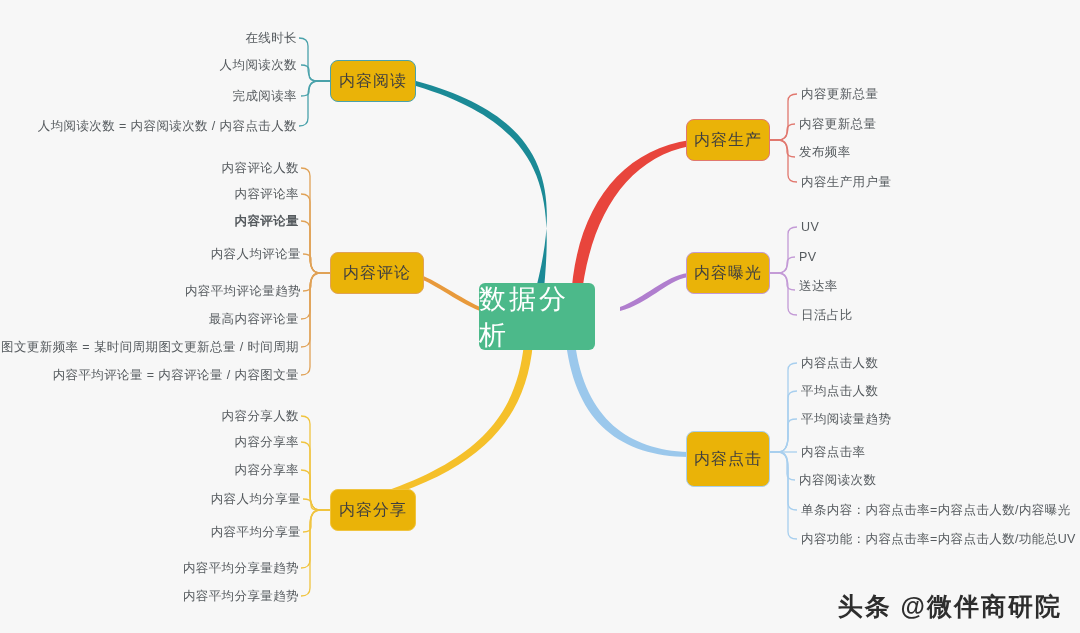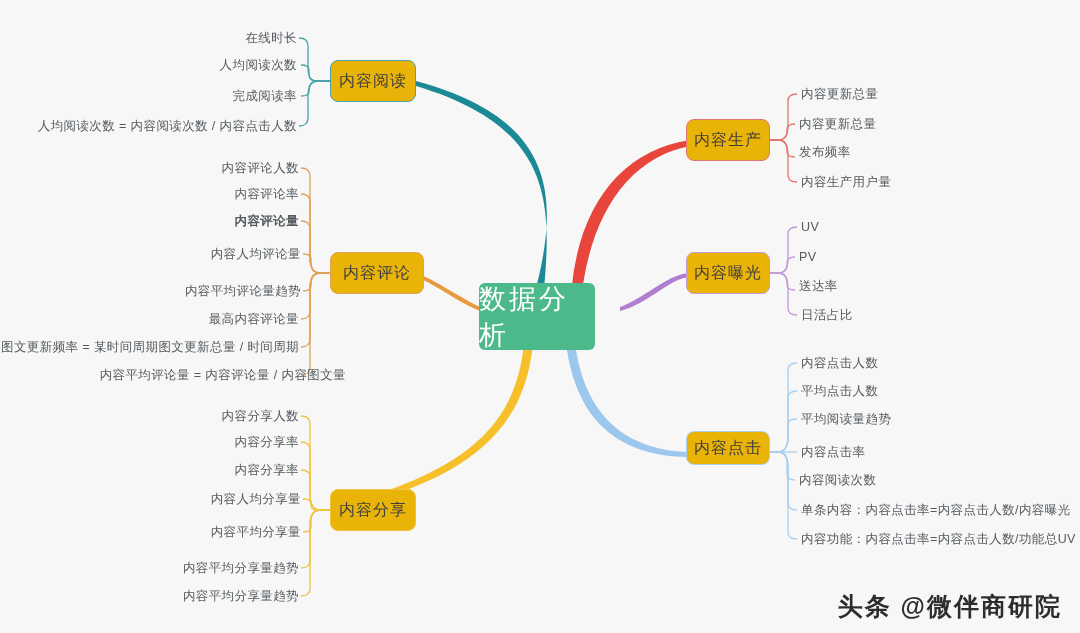--- a/index.html
+++ b/index.html
@@ -138,35 +138,35 @@
   <div class="node" style="left:330px;top:60px;width:86px;height:42px;border-color:#4aa2ab;">内容阅读</div>
 
   <div class="node" style="left:330px;top:252px;width:94px;height:42px;border-color:#e0a257;">内容评论</div>
 
   <div class="node" style="left:330px;top:489px;width:86px;height:42px;border-color:#f0c43f;">内容分享</div>
 
   <div class="node" style="left:686px;top:119px;width:84px;height:42px;border-color:#e1786f;">内容生产</div>
 
   <div class="node" style="left:686px;top:252px;width:84px;height:42px;border-color:#c39ad6;">内容曝光</div>
 
-  <div class="node" style="left:686px;top:431px;width:84px;height:34px;border-color:#a8cfee;">内容点击</div>
+  <div class="node" style="left:686px;top:431px;width:84px;height:56px;border-color:#a8cfee;">内容点击</div>
 
   <div class="leaf r" style="right:783px;top:38px;">在线时长</div>
   <div class="leaf r" style="right:783px;top:65px;">人均阅读次数</div>
   <div class="leaf r" style="right:783px;top:96px;">完成阅读率</div>
   <div class="leaf r" style="right:783px;top:126px;">人均阅读次数 = 内容阅读次数 / 内容点击人数</div>
 
   <div class="leaf r" style="right:781px;top:168px;">内容评论人数</div>
   <div class="leaf r" style="right:781px;top:194px;">内容评论率</div>
   <div class="leaf r" style="right:781px;top:221px;font-weight:bold;">内容评论量</div>
   <div class="leaf r" style="right:779px;top:254px;">内容人均评论量</div>
   <div class="leaf r" style="right:779px;top:291px;">内容平均评论量趋势</div>
   <div class="leaf r" style="right:781px;top:319px;">最高内容评论量</div>
   <div class="leaf r" style="right:781px;top:347px;">图文更新频率 = 某时间周期图文更新总量 / 时间周期</div>
-  <div class="leaf r" style="right:734px;top:375px;">内容平均评论量 = 内容评论量 / 内容图文量</div>
+  <div class="leaf r" style="right:781px;top:375px;">内容平均评论量 = 内容评论量 / 内容图文量</div>
 
   <div class="leaf r" style="right:781px;top:416px;">内容分享人数</div>
   <div class="leaf r" style="right:781px;top:442px;">内容分享率</div>
   <div class="leaf r" style="right:781px;top:470px;">内容分享率</div>
   <div class="leaf r" style="right:779px;top:499px;">内容人均分享量</div>
   <div class="leaf r" style="right:779px;top:532px;">内容平均分享量</div>
   <div class="leaf r" style="right:781px;top:568px;">内容平均分享量趋势</div>
   <div class="leaf r" style="right:781px;top:596px;">内容平均分享量趋势</div>
 
   <div class="leaf l" style="left:801px;top:94px;">内容更新总量</div>

